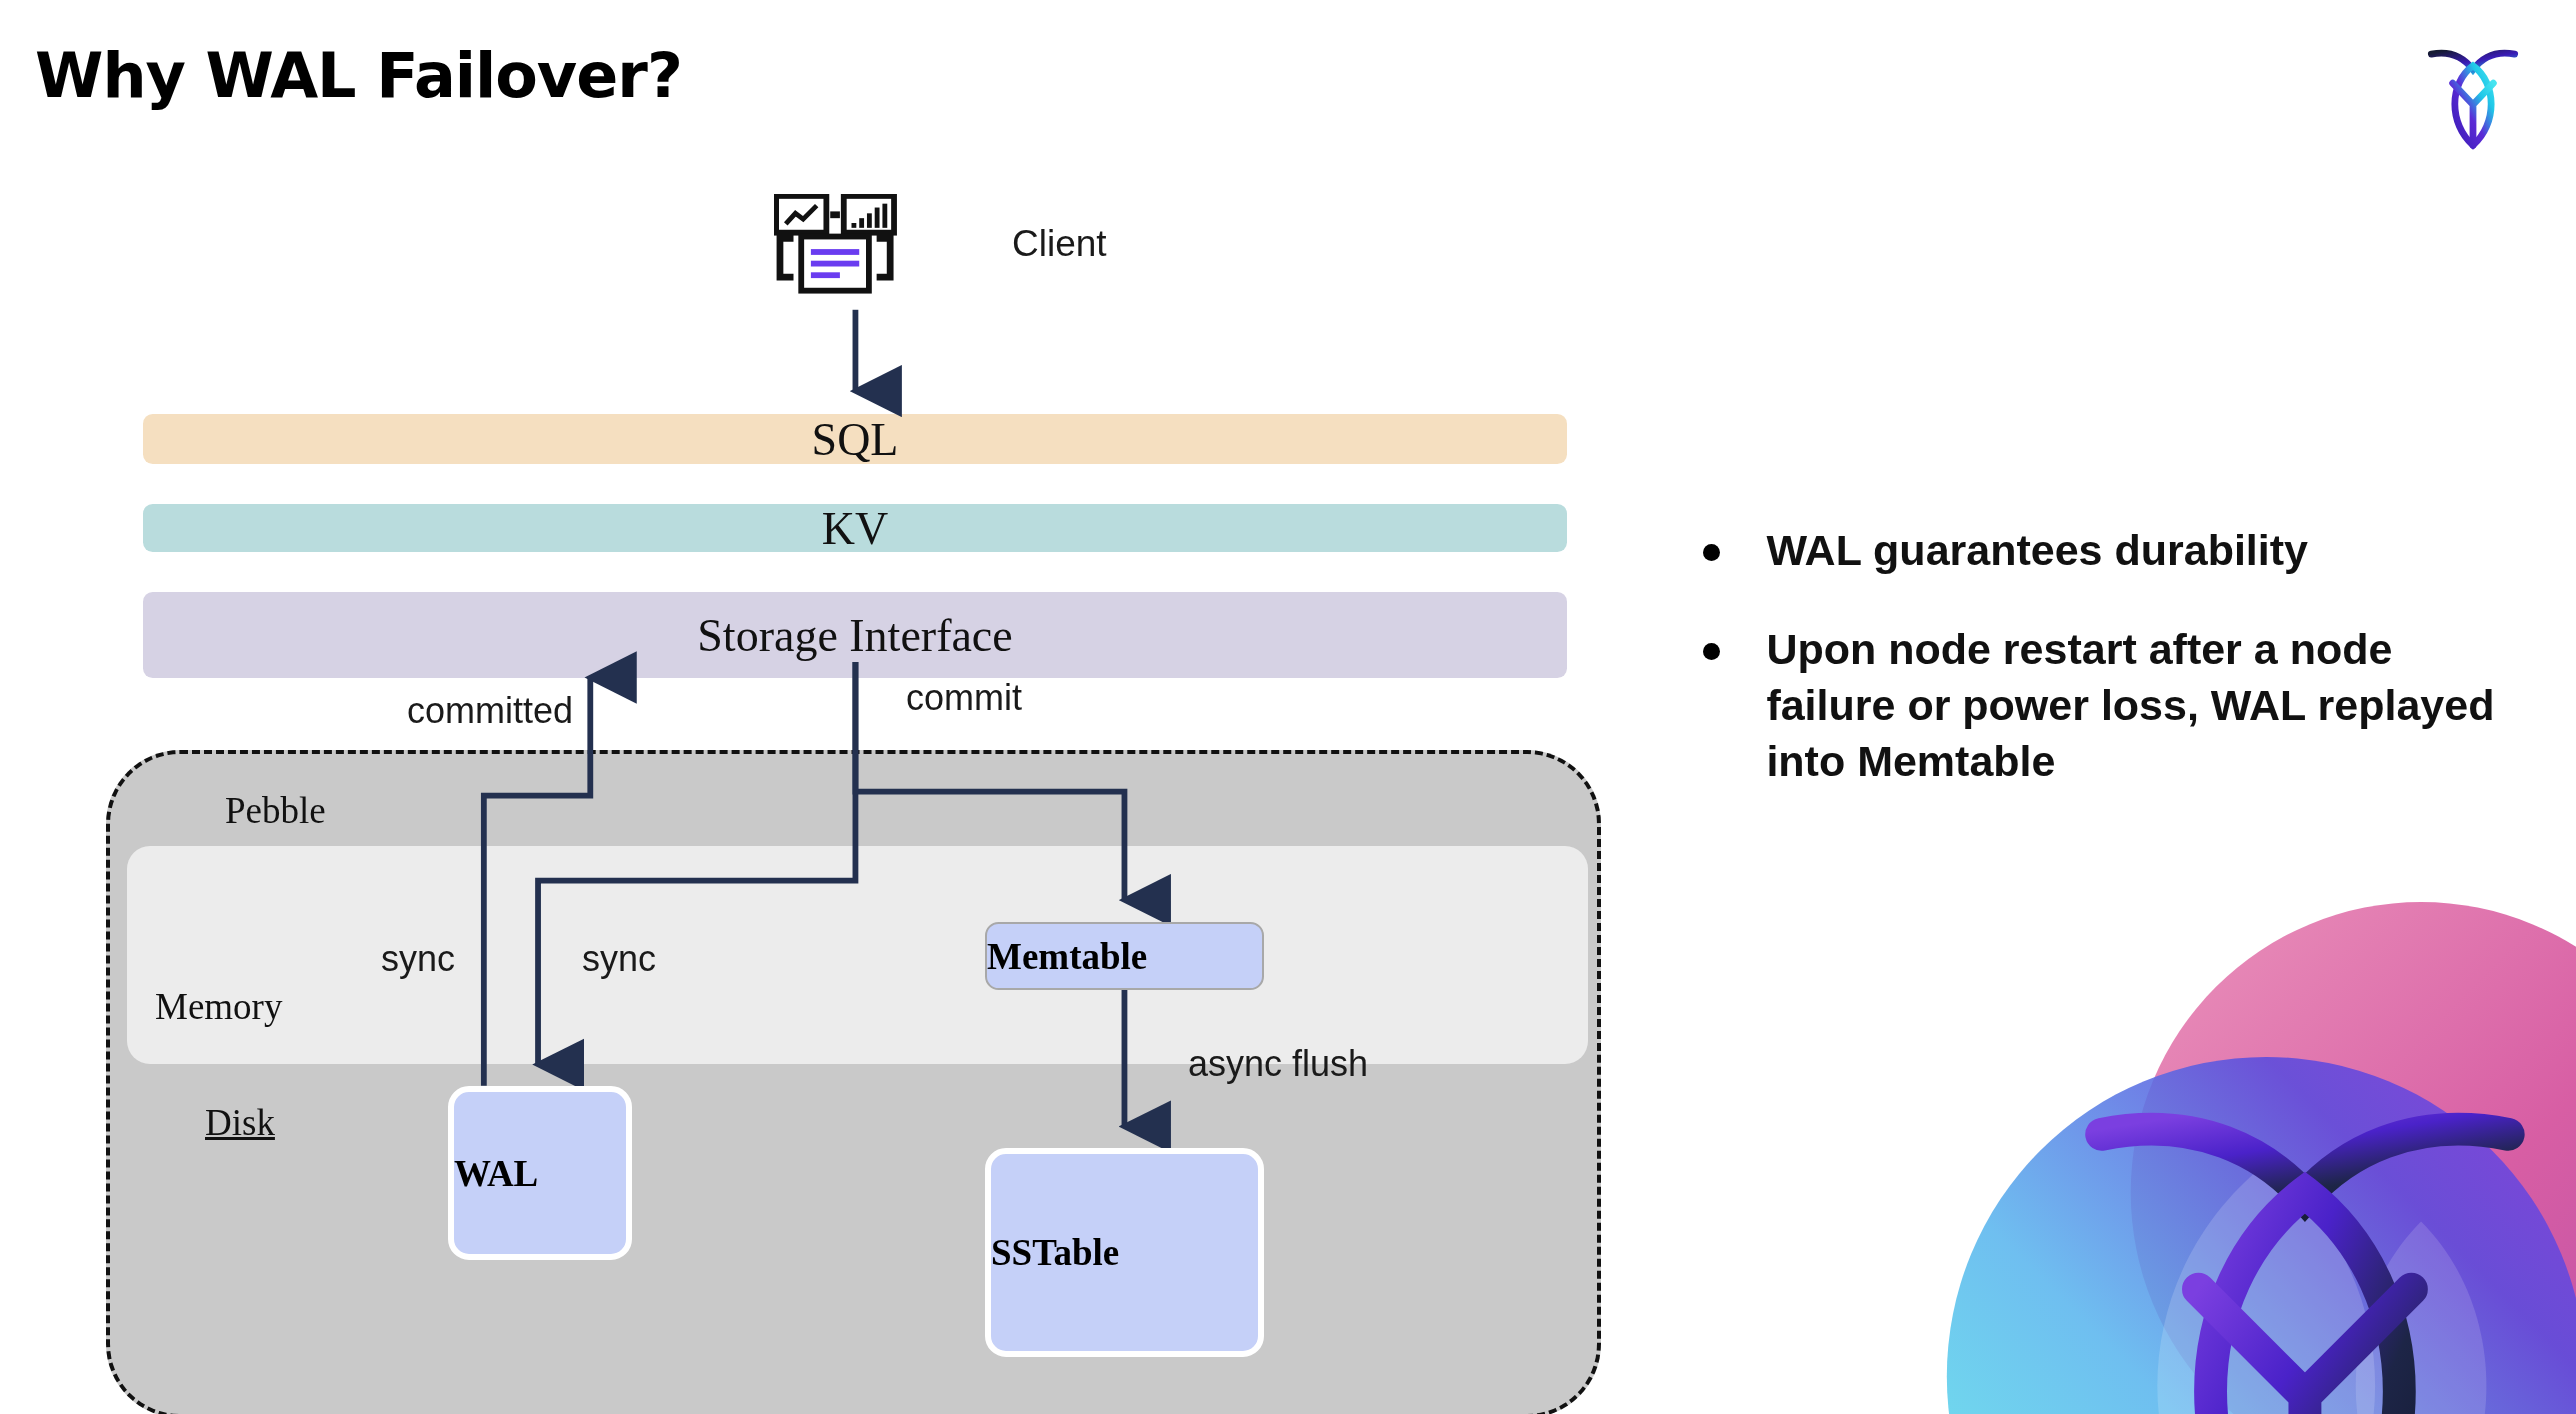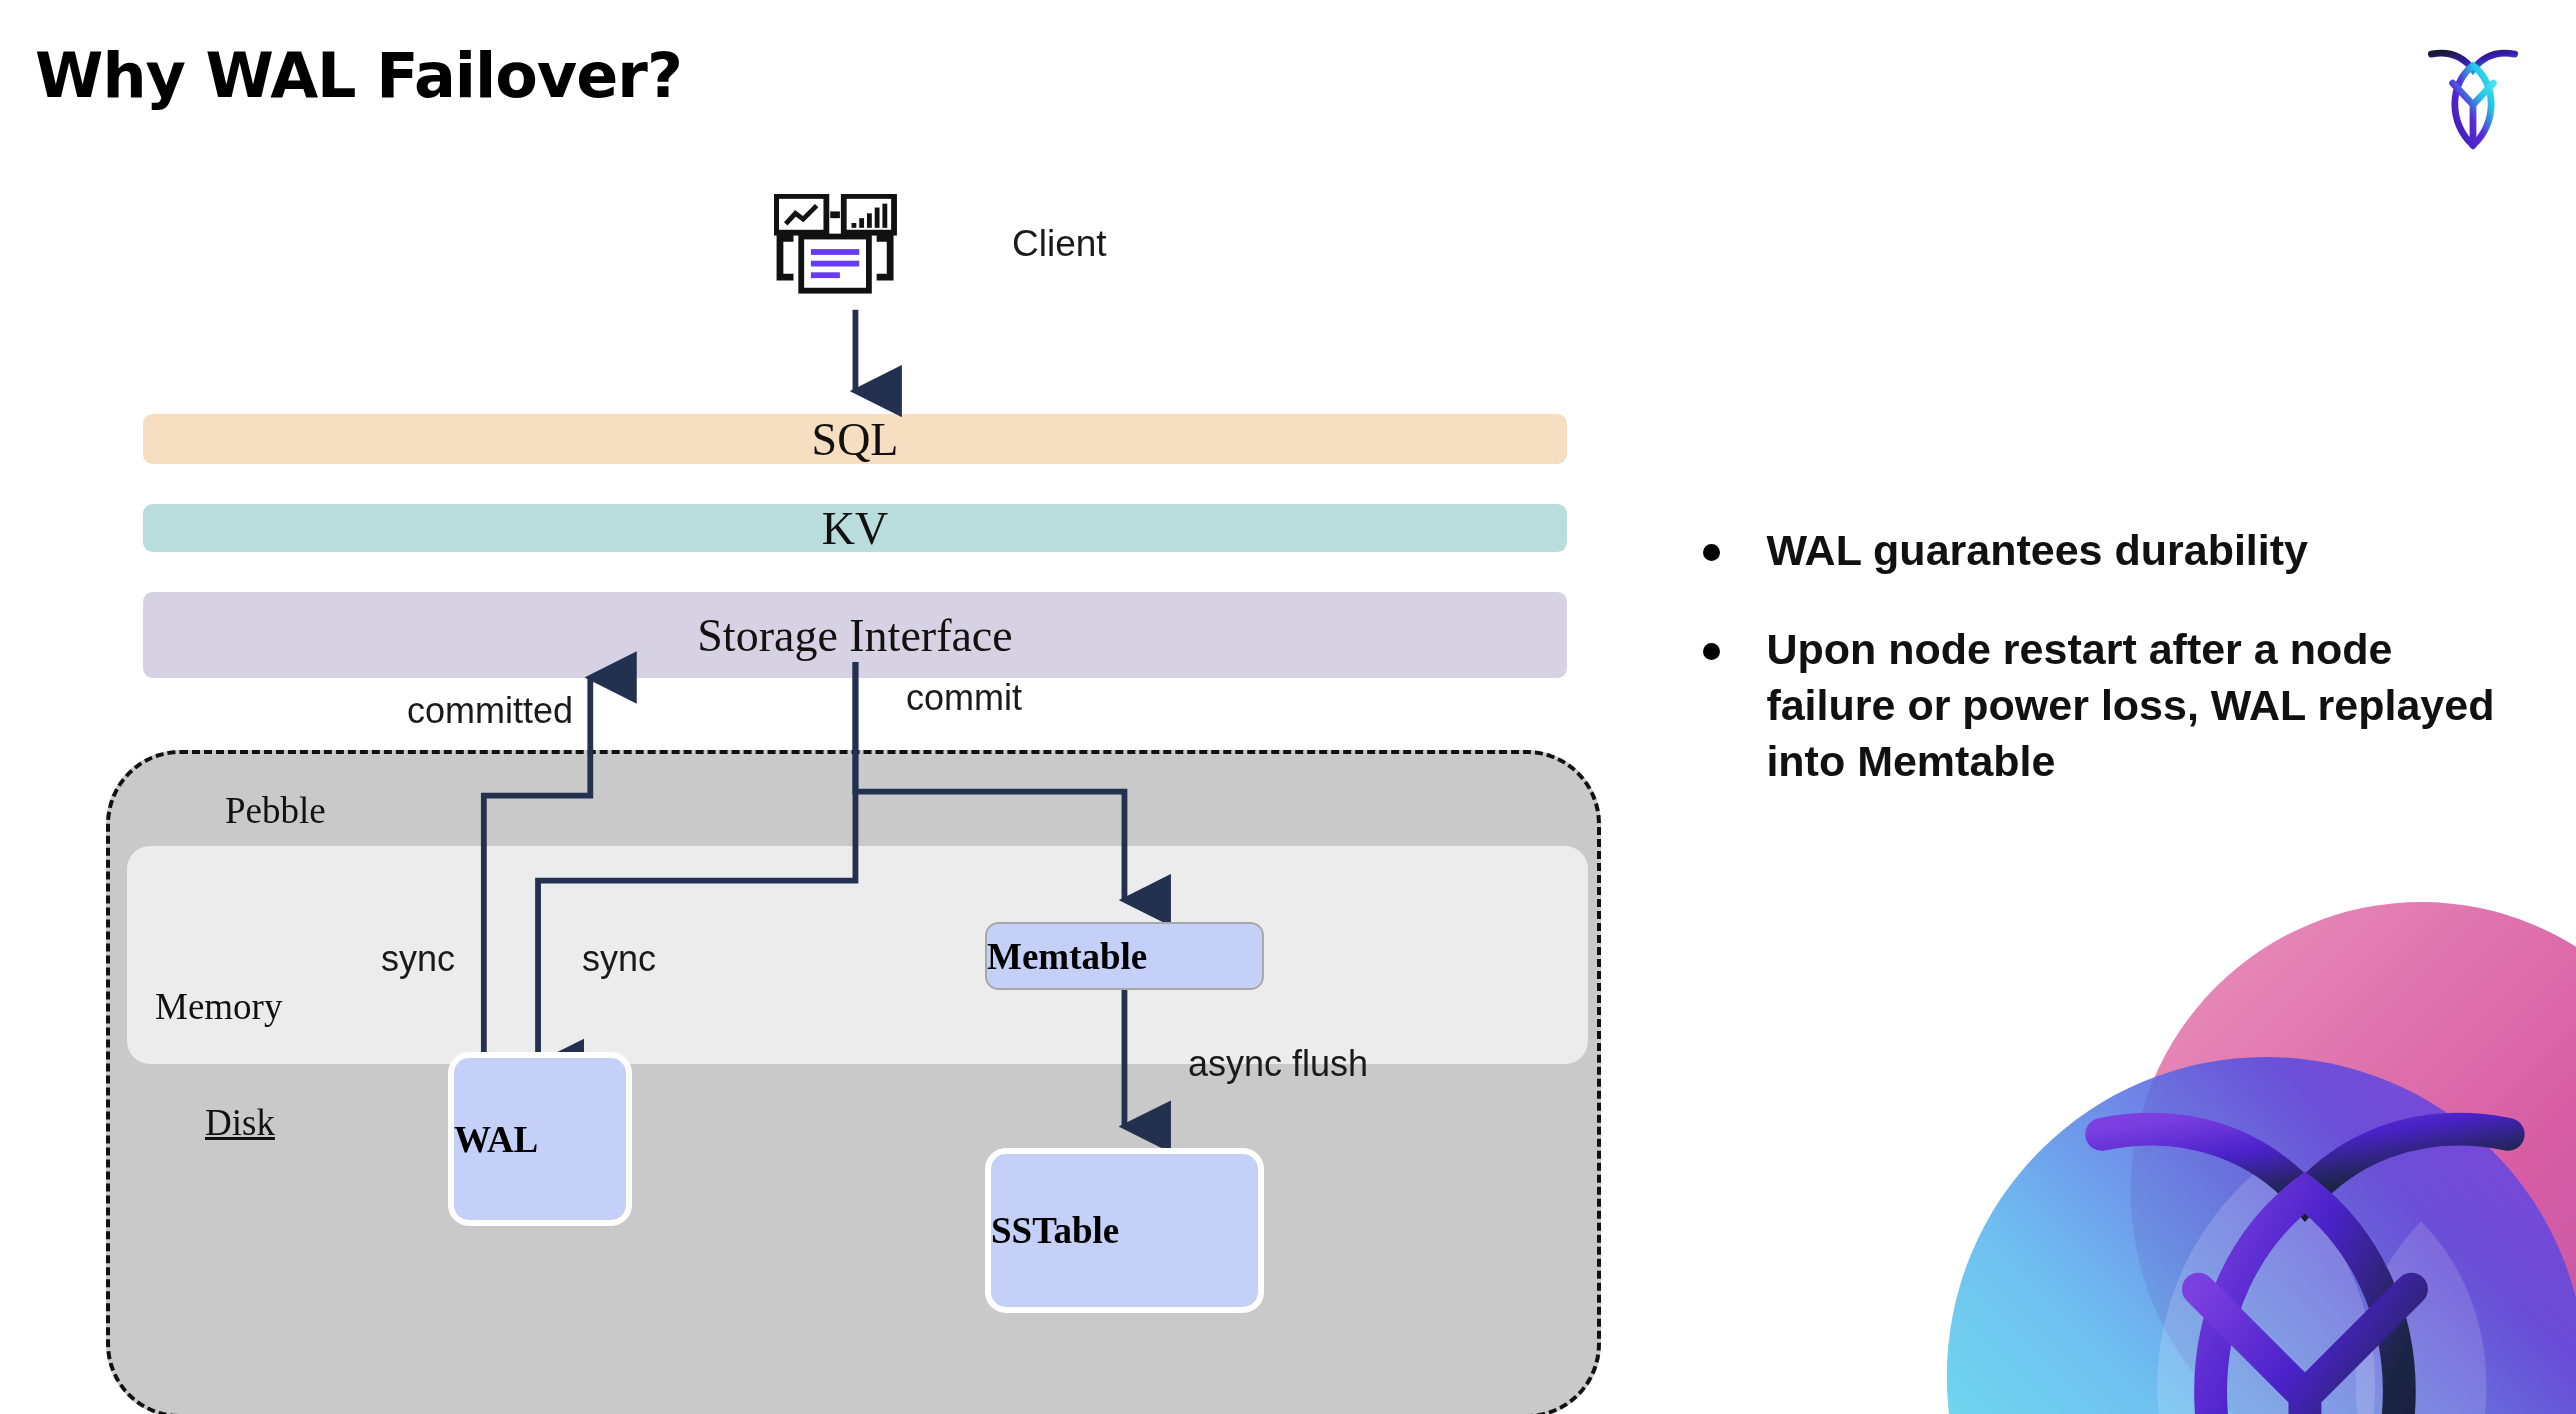--- a/index.html
+++ b/index.html
@@ -82,25 +82,25 @@
     font-family:"Liberation Serif", serif;
     font-weight:bold;
     color:#000000;
     box-sizing:border-box;
   }
   #node-memtable{
     left:985px;top:922px;width:279px;height:68px;
     border:2.9px solid #a8a8a8;border-radius:13.5px;font-size:37px;
   }
   #node-wal{
-    left:448px;top:1052px;width:184px;height:174px;
+    left:448px;top:1086px;width:184px;height:174px;
     border:6.8px solid #ffffff;border-radius:21px;font-size:37px;
   }
   #node-sstable{
-    left:985px;top:1148px;width:279px;height:165px;
+    left:985px;top:1148px;width:279px;height:209px;
     border:6.8px solid #ffffff;border-radius:21px;font-size:37px;
   }
 
   
   .edge-label{
     position:absolute;
     font-family:"Liberation Sans", sans-serif;
     font-size:36px;color:#1a1a1a;
     white-space:nowrap;
   }

